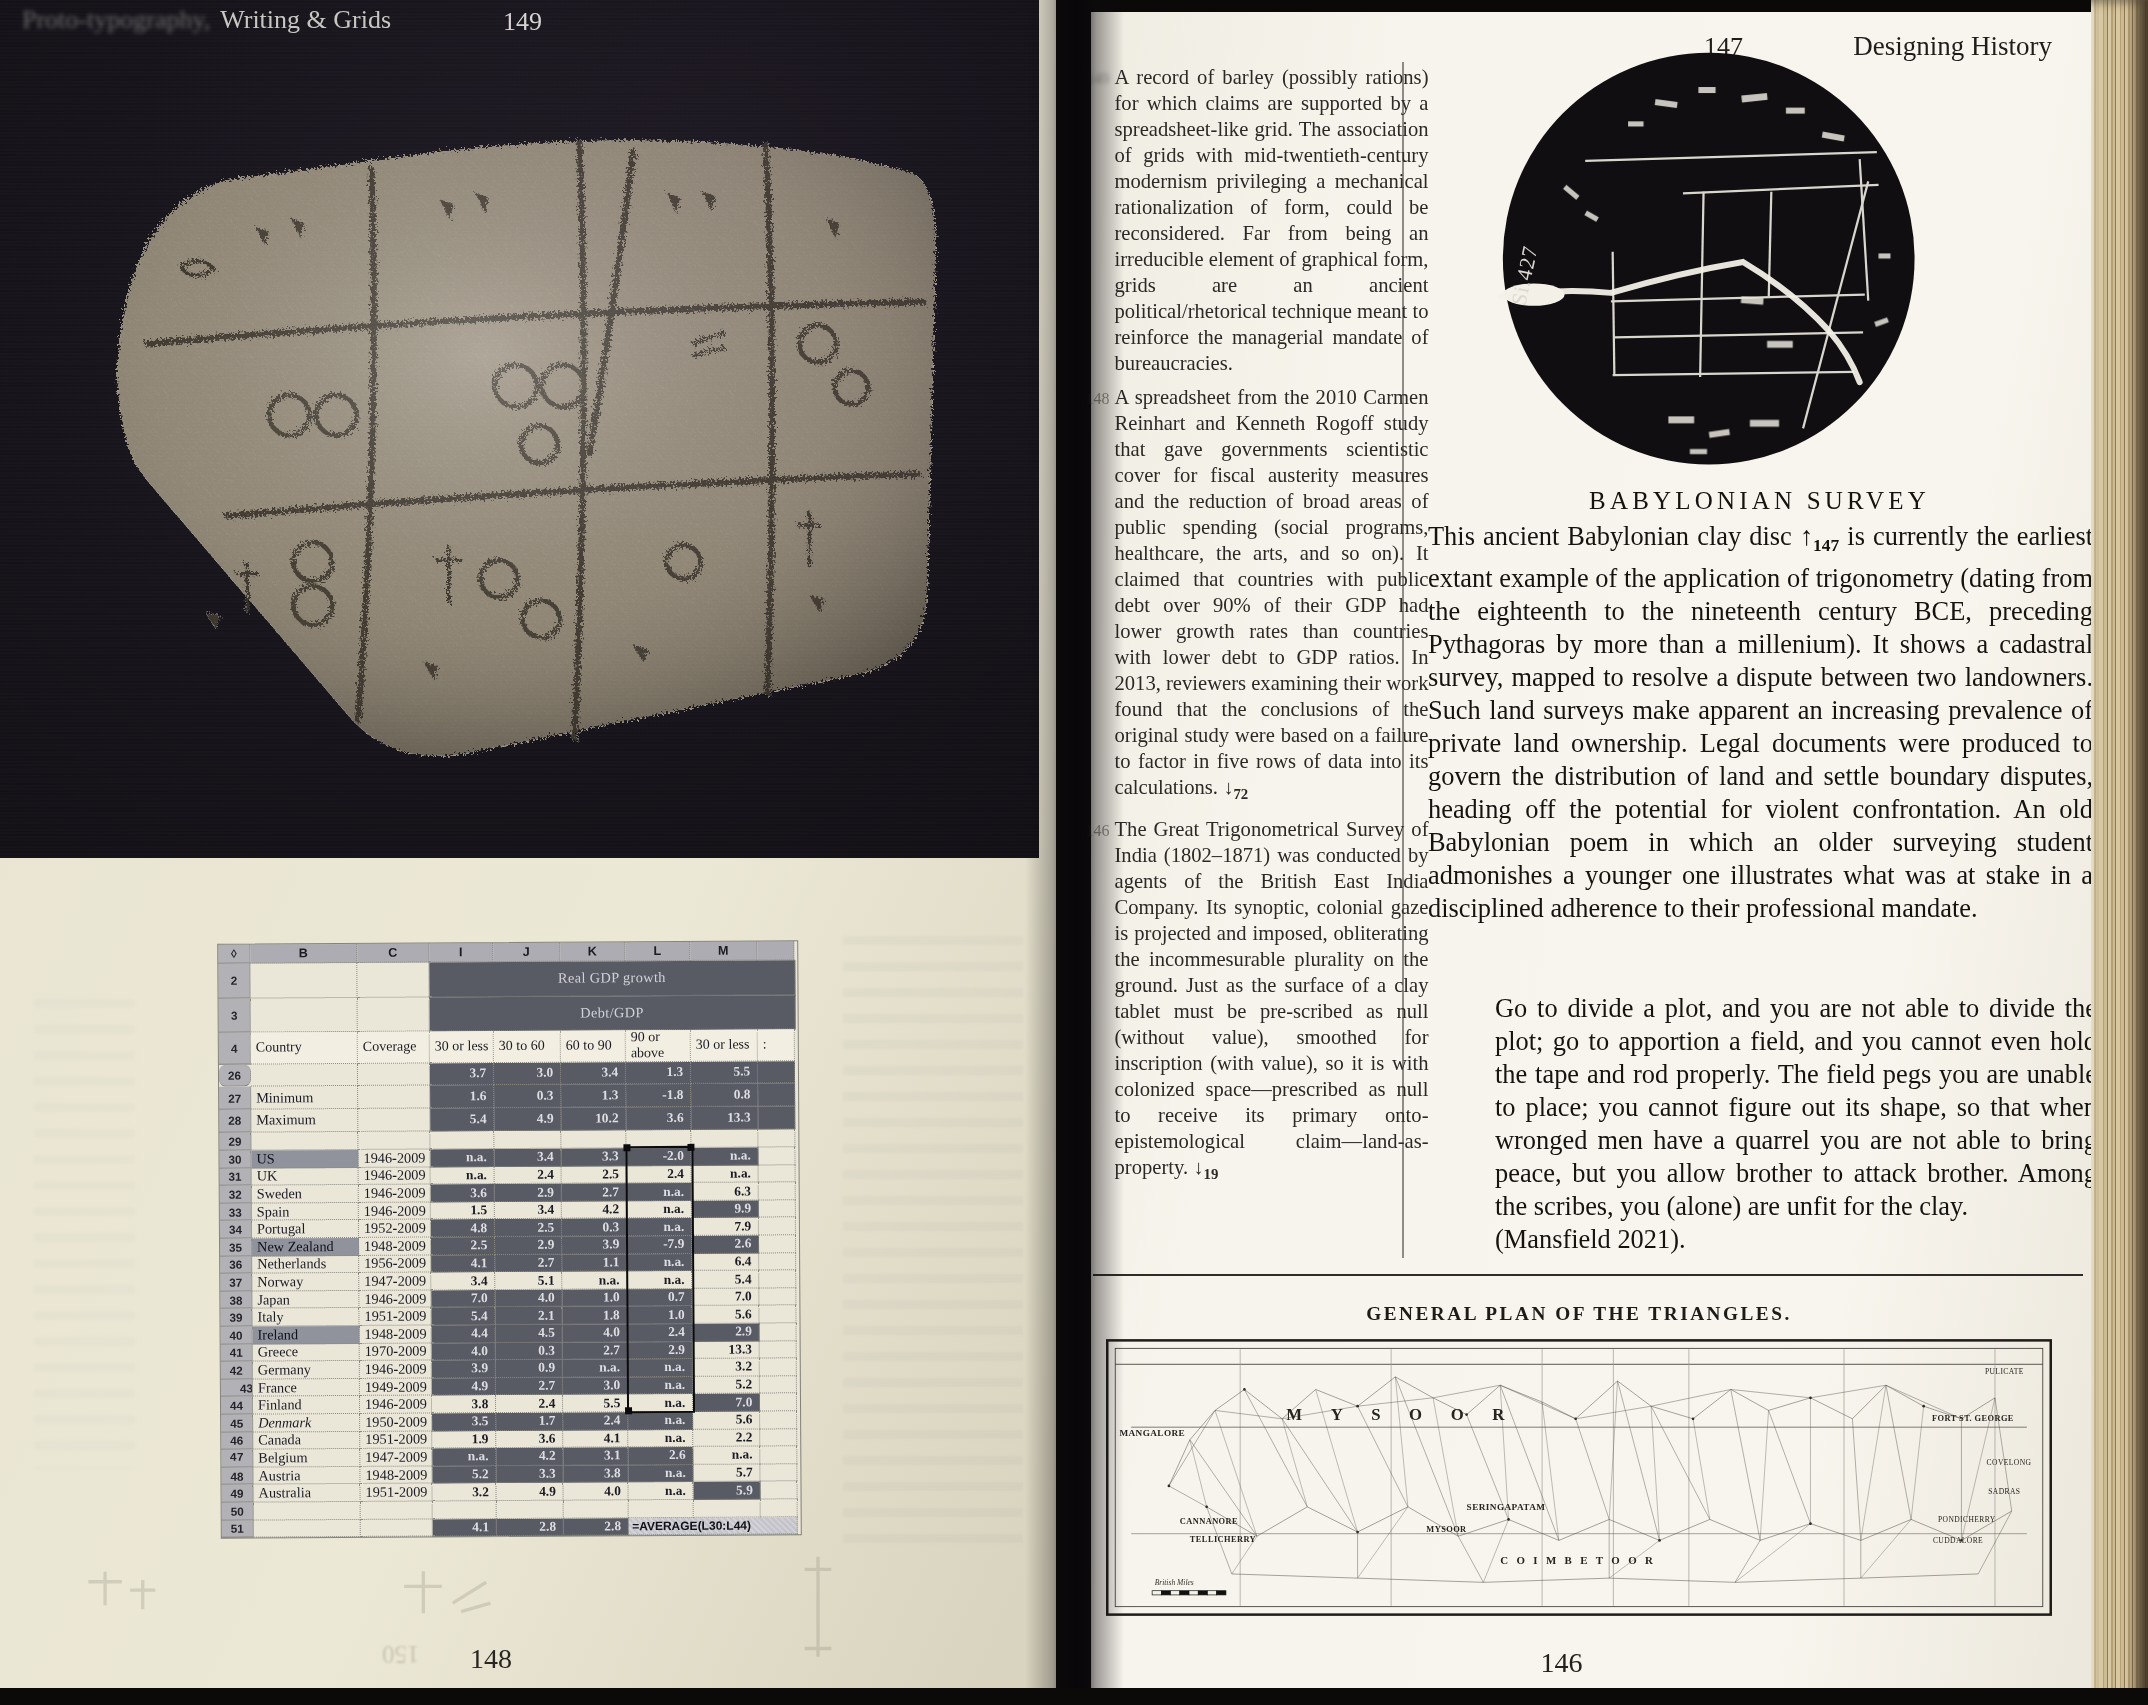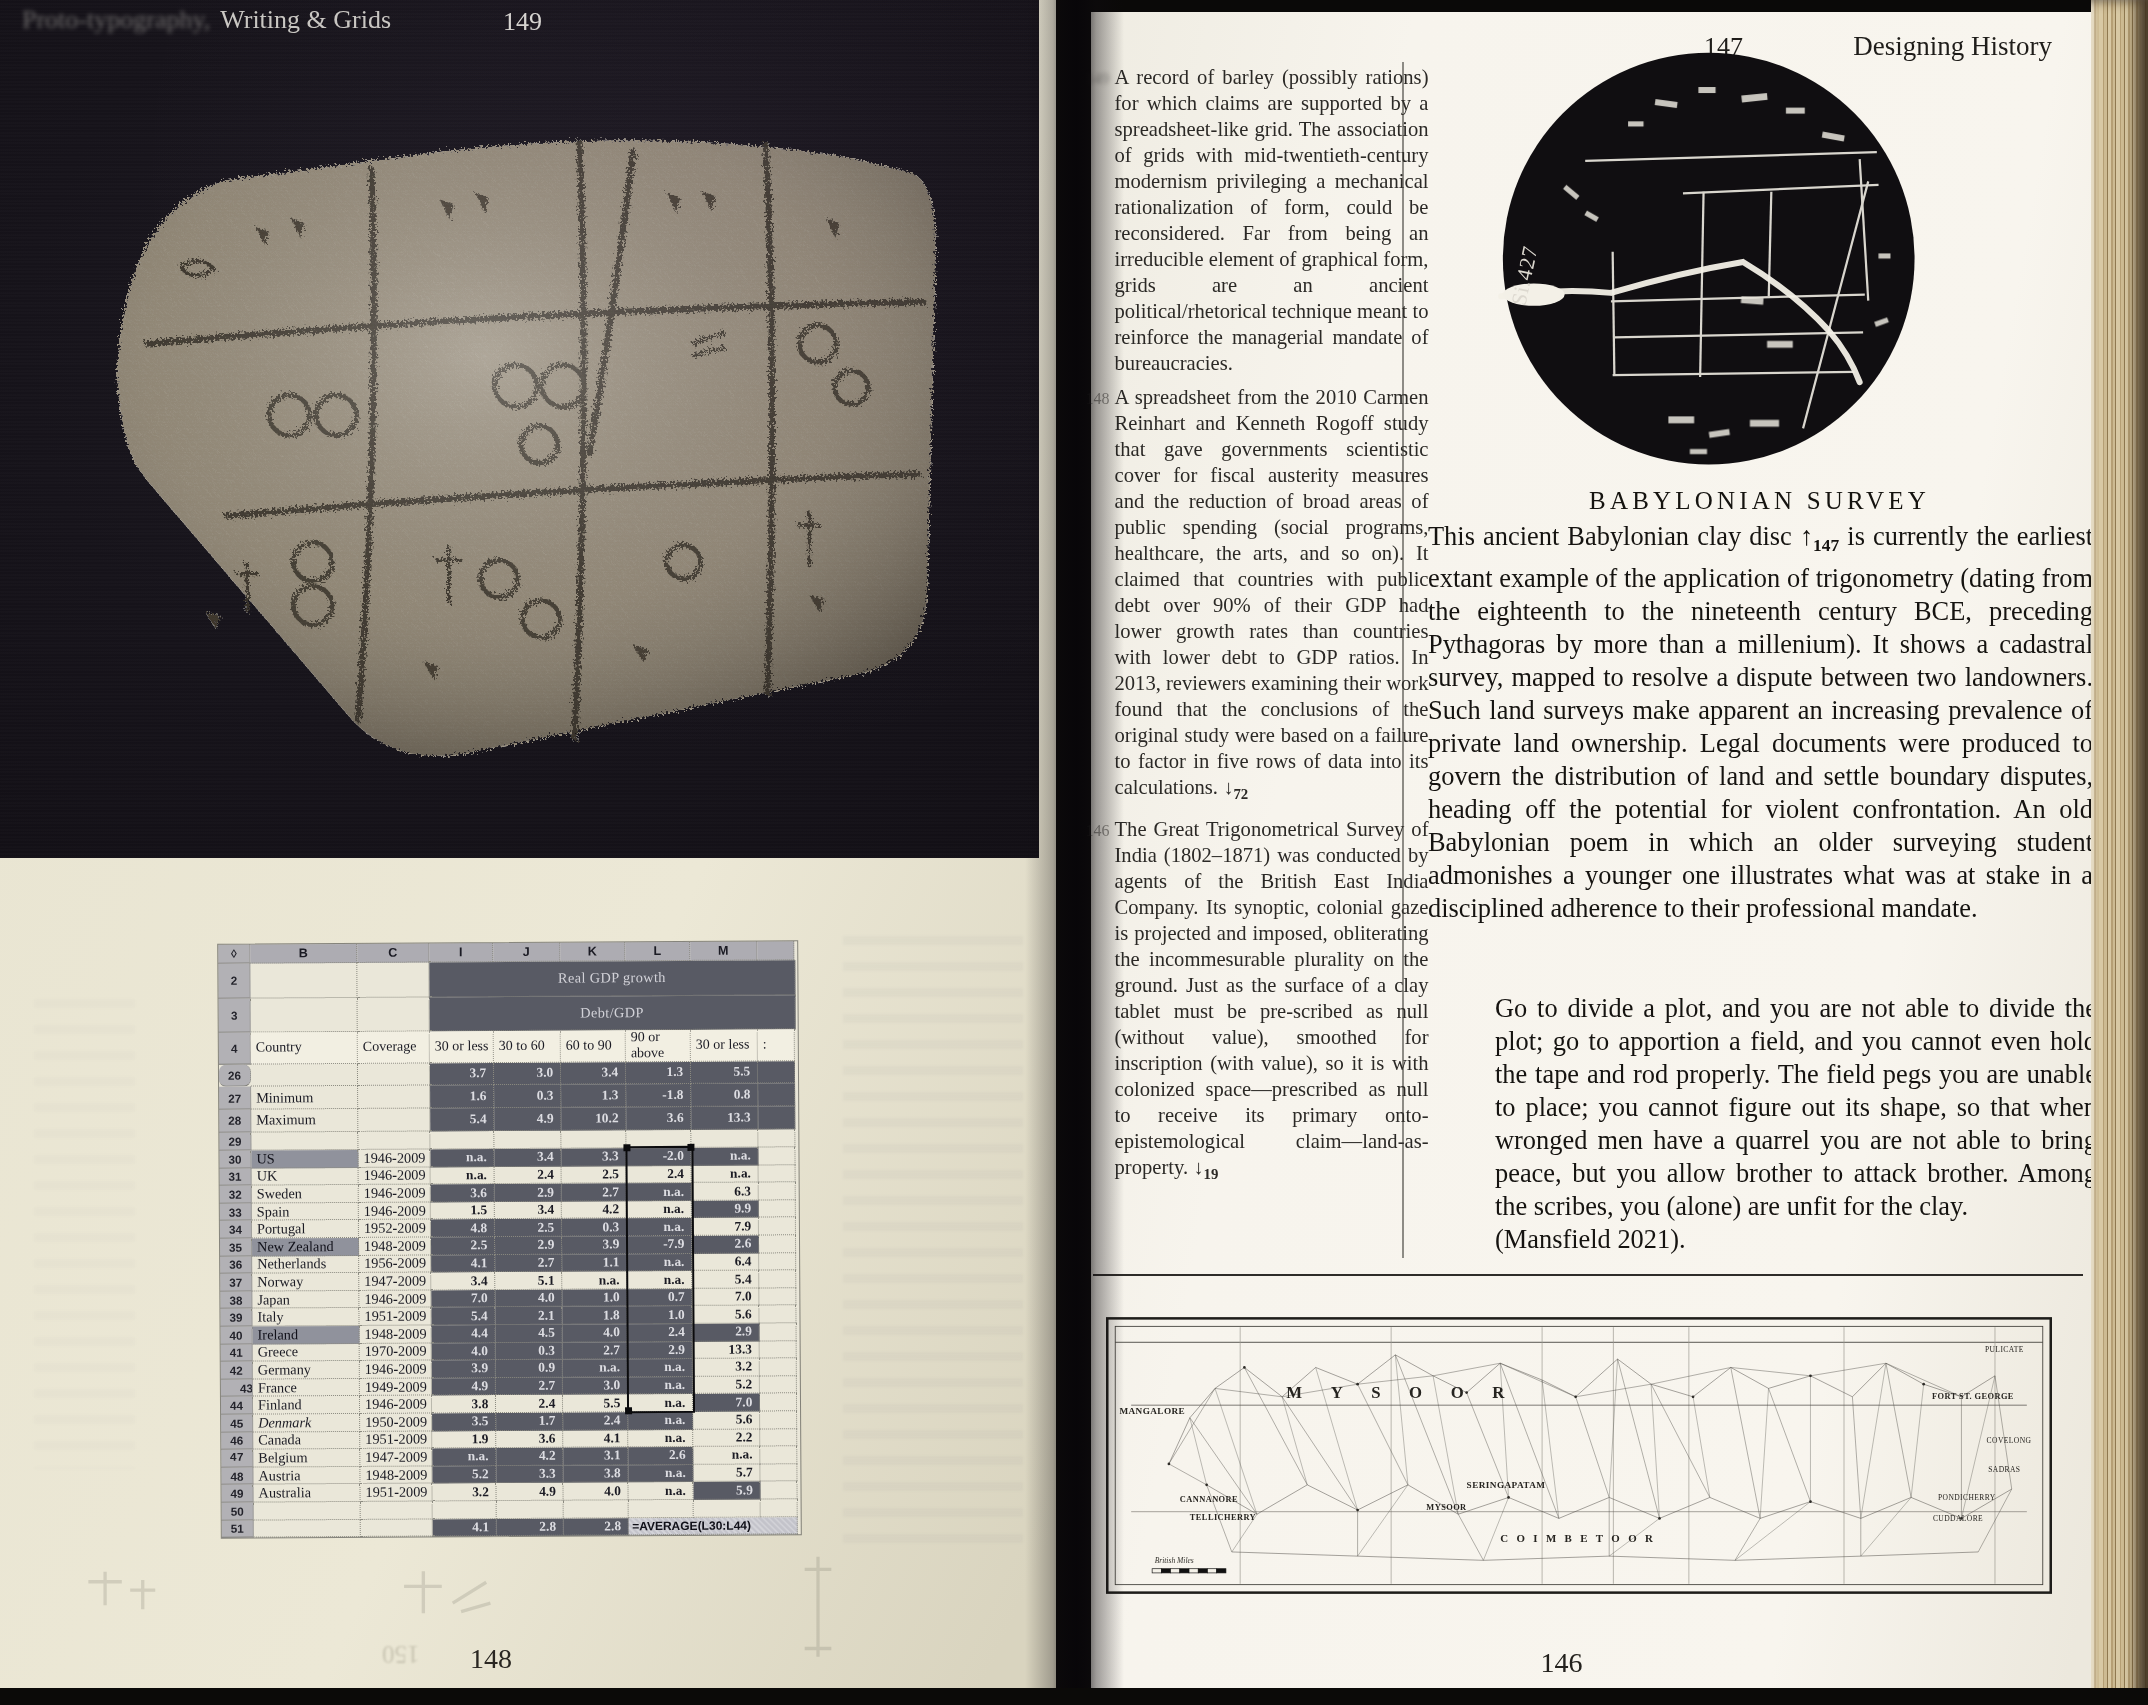--- a/index.html
+++ b/index.html
@@ -559,20 +559,21 @@
       </g>
       <text id="disc-label" x="48" y="312" transform="rotate(-78 48 312)" fill="#dcd8cf" font-size="25" font-family="Liberation Serif, serif" letter-spacing="1">Si.427</text>
     </svg>
 
     <div class="heading">BABYLONIAN SURVEY</div>
     <div class="bodytext" id="bodytext">This ancient Babylonian clay disc ↑<sub>147</sub> is currently the earliest extant example of the application of trigonometry (dating from the eighteenth to the nineteenth century BCE, preceding Pythagoras by more than a millenium). It shows a cadastral survey, mapped to resolve a dispute between two landowners. Such land surveys make apparent an increasing prevalence of private land ownership. Legal documents were produced to govern the distribution of land and settle boundary disputes, heading off the potential for violent confrontation. An old Babylonian poem in which an older surveying student admonishes a younger one illustrates what was at stake in a disciplined adherence to their professional mandate.</div>
     <div class="quote" id="quote">Go to divide a plot, and you are not able to divide the plot; go to apportion a field, and you cannot even hold the tape and rod properly. The field pegs you are unable to place; you cannot figure out its shape, so that when wronged men have a quarrel you are not able to bring peace, but you allow brother to attack brother. Among the scribes, you (alone) are unfit for the clay.<span class="cite">(Mansfield 2021).</span></div>
     <div class="hr-rule"></div>
 
     <div class="map-wrap">
+      <div class="map-title"><span>GENERAL PLAN OF THE TRIANGLES.</span></div>
       <svg class="mapsvg" id="mapsvg" viewBox="0 0 1128 330">
           <rect x="1.5" y="1.5" width="1125" height="327" fill="none" stroke="#1e1d1a" stroke-width="3"></rect>
           <rect x="11" y="11" width="1106" height="308" fill="none" stroke="#3a3833" stroke-width="1"></rect>
           <line x1="11" y1="30" x2="1117" y2="30" stroke="#3a3833" stroke-width="1"></line>
           <line x1="160" y1="12" x2="160" y2="318" stroke="#9b988f" stroke-width="0.8"></line>
           <line x1="340" y1="12" x2="340" y2="318" stroke="#9b988f" stroke-width="0.8"></line>
           <line x1="520" y1="12" x2="520" y2="318" stroke="#9b988f" stroke-width="0.8"></line>
           <line x1="605" y1="12" x2="605" y2="318" stroke="#9b988f" stroke-width="0.8"></line>
           <line x1="695" y1="12" x2="695" y2="318" stroke="#9b988f" stroke-width="0.8"></line>
           <line x1="880" y1="12" x2="880" y2="318" stroke="#9b988f" stroke-width="0.8"></line>

